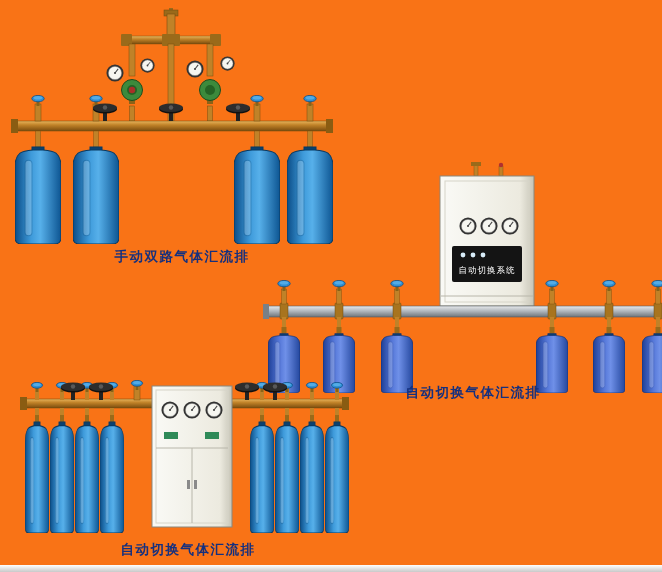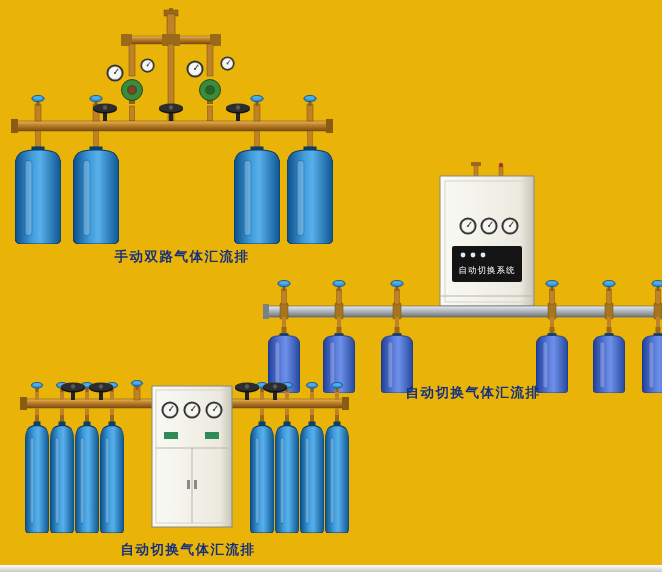--- a/index.html
+++ b/index.html
@@ -1,17 +1,17 @@
 <!DOCTYPE html>
 <html><head>
 <meta charset="utf-8">
 <style>
   html,body{margin:0;padding:0;background:#ffffff;}
   .canvas{
-    position:relative;width:662px;height:572px;background:#eab308;
+    position:relative;width:662px;height:572px;background:#f97316;
     overflow:hidden;font-family:"Liberation Sans",sans-serif;
   }
   .fig{position:absolute;}
   .caption{
     position:absolute;width:260px;text-align:center;
     font-weight:bold;font-size:13.5px;letter-spacing:1.5px;color:#15307e;
   }
   .bottom-edge{
     position:absolute;left:0;top:565px;width:662px;height:7px;
     background:linear-gradient(#ffffff,#c9c9c9);

